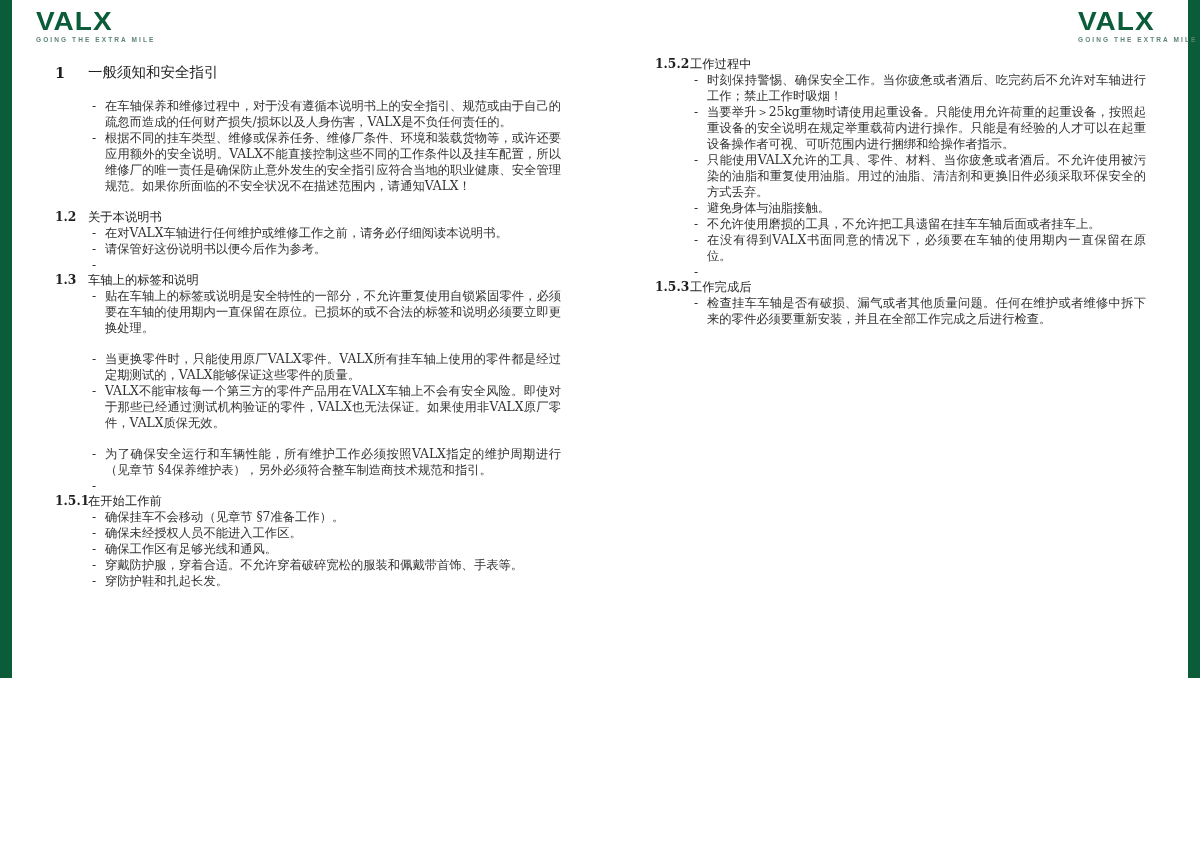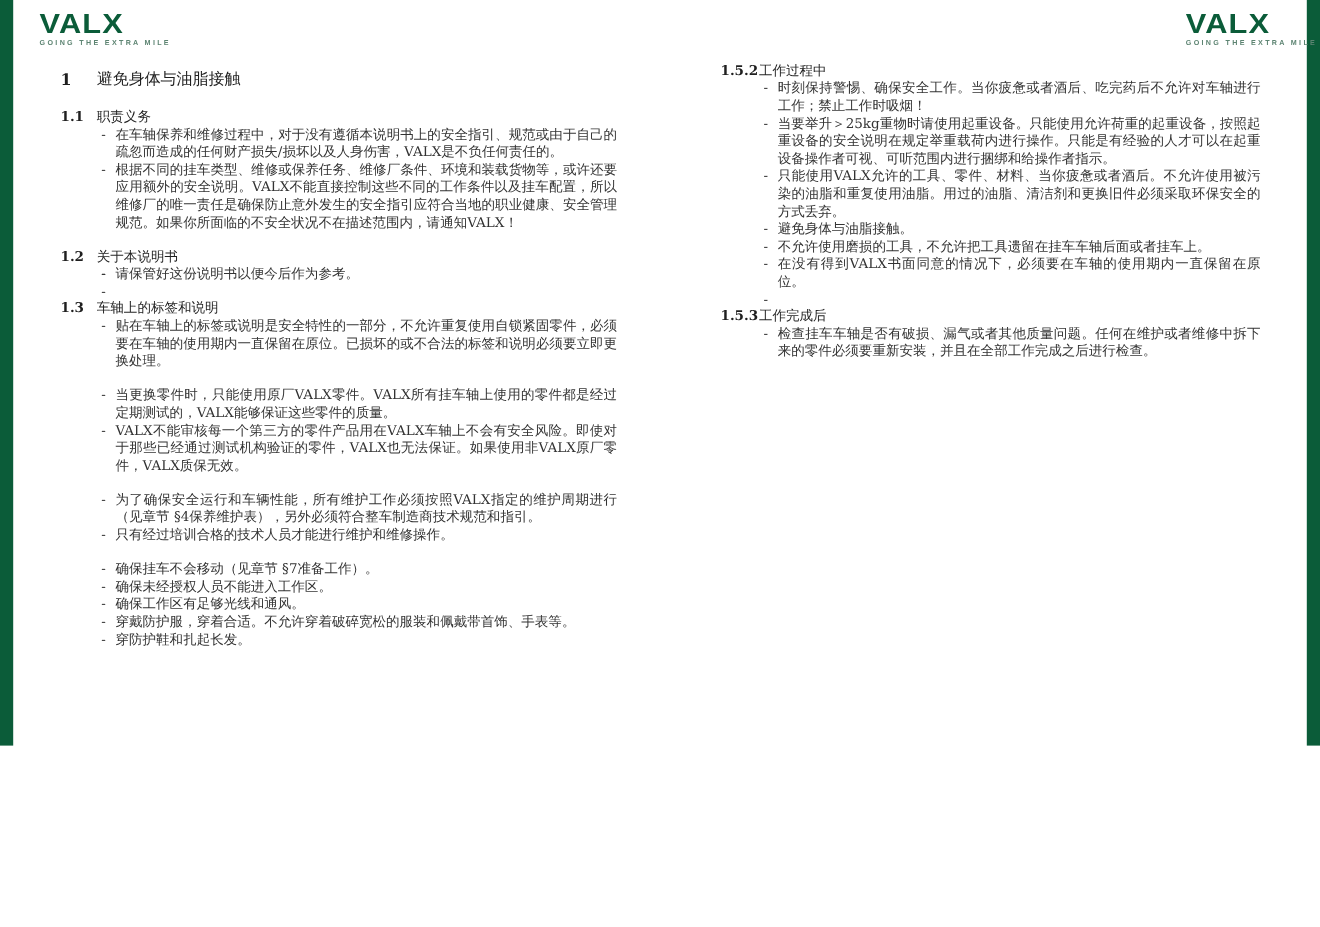--- a/index.html
+++ b/index.html
@@ -81,40 +81,36 @@
 
   <div class="logo logo-right">
     <div class="logo-word">VALX</div>
     <div class="logo-tagline">GOING THE EXTRA MILE</div>
   </div>
 
   <div class="col" id="col-left">
       <div class="section chapter">
         <div class="sec-head">
           <span class="sec-num">1</span>
-          <span class="sec-title">避免身体与油脂接触</span>
+          <span class="sec-title">一般须知和安全指引</span>
         </div>
       </div>
       <div class="section">
-        <div class="sec-head">
-          <span class="sec-num">1.1</span>
-          <span class="sec-title">职责义务</span>
-        </div>
         <ul class="bullets">
           <li><span class="dash">-</span><span class="bullet-text">在车轴保养和维修过程中，对于没有遵循本说明书上的安全指引、规范或由于自己的疏忽而造成的任何财产损失/损坏以及人身伤害，VALX是不负任何责任的。</span></li>
           <li><span class="dash">-</span><span class="bullet-text">根据不同的挂车类型、维修或保养任务、维修厂条件、环境和装载货物等，或许还要应用额外的安全说明。VALX不能直接控制这些不同的工作条件以及挂车配置，所以维修厂的唯一责任是确保防止意外发生的安全指引应符合当地的职业健康、安全管理规范。如果你所面临的不安全状况不在描述范围内，请通知VALX！</span></li>
         </ul>
       </div>
       <div class="section">
         <div class="sec-head">
           <span class="sec-num">1.2</span>
           <span class="sec-title">关于本说明书</span>
         </div>
         <ul class="bullets">
-          <li><span class="dash">-</span></li>
+          <li><span class="dash">-</span><span class="bullet-text">在对VALX车轴进行任何维护或维修工作之前，请务必仔细阅读本说明书。</span></li>
           <li><span class="dash">-</span><span class="bullet-text">请保管好这份说明书以便今后作为参考。</span></li>
           <li><span class="dash">-</span></li>
         </ul>
       </div>
       <div class="section">
         <div class="sec-head">
           <span class="sec-num">1.3</span>
           <span class="sec-title">车轴上的标签和说明</span>
         </div>
         <ul class="bullets">
@@ -123,24 +119,28 @@
       </div>
       <div class="section">
         <ul class="bullets">
           <li><span class="dash">-</span><span class="bullet-text">当更换零件时，只能使用原厂VALX零件。VALX所有挂车轴上使用的零件都是经过定期测试的，VALX能够保证这些零件的质量。</span></li>
           <li><span class="dash">-</span><span class="bullet-text">VALX不能审核每一个第三方的零件产品用在VALX车轴上不会有安全风险。即使对于那些已经通过测试机构验证的零件，VALX也无法保证。如果使用非VALX原厂零件，VALX质保无效。</span></li>
         </ul>
       </div>
       <div class="section">
         <ul class="bullets">
           <li><span class="dash">-</span><span class="bullet-text">为了确保安全运行和车辆性能，所有维护工作必须按照VALX指定的维护周期进行（见章节 §4保养维护表），另外必须符合整车制造商技术规范和指引。</span></li>
-          <li><span class="dash">-</span><span class="bullet-text">只有经过培训合格的技术人员才能进行维护和维修操作。</span></li>
+          <li><span class="dash">-</span></li>
         </ul>
       </div>
       <div class="section">
+        <div class="sec-head">
+          <span class="sec-num">1.5.1</span>
+          <span class="sec-title">在开始工作前</span>
+        </div>
         <ul class="bullets">
           <li><span class="dash">-</span><span class="bullet-text">确保挂车不会移动（见章节 §7准备工作）。</span></li>
           <li><span class="dash">-</span><span class="bullet-text">确保未经授权人员不能进入工作区。</span></li>
           <li><span class="dash">-</span><span class="bullet-text">确保工作区有足够光线和通风。</span></li>
           <li><span class="dash">-</span><span class="bullet-text">穿戴防护服，穿着合适。不允许穿着破碎宽松的服装和佩戴带首饰、手表等。</span></li>
           <li><span class="dash">-</span><span class="bullet-text">穿防护鞋和扎起长发。</span></li>
         </ul>
       </div>
     </div>
   <div class="col" id="col-right">

